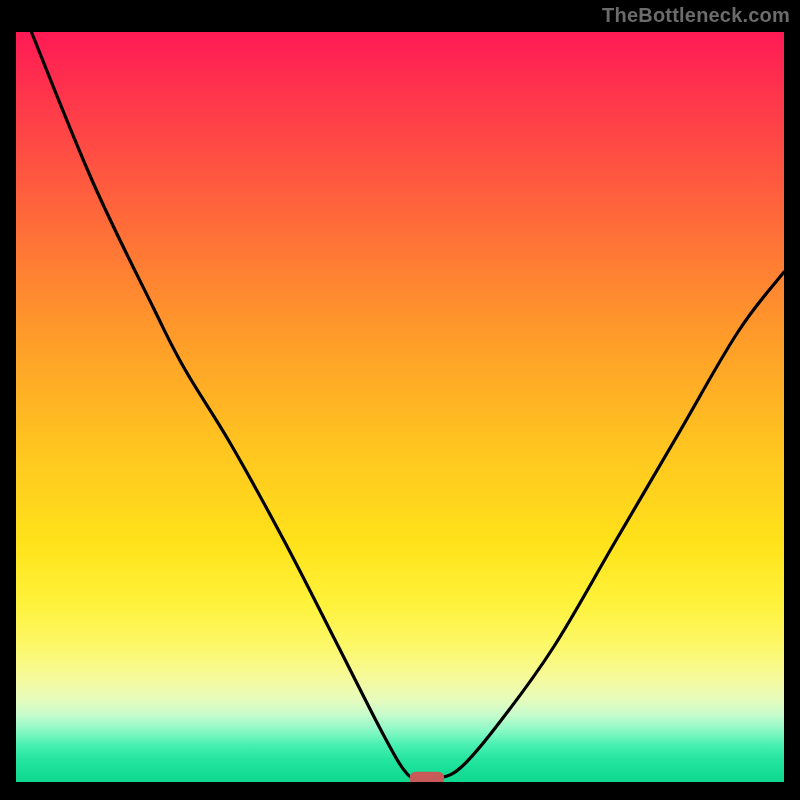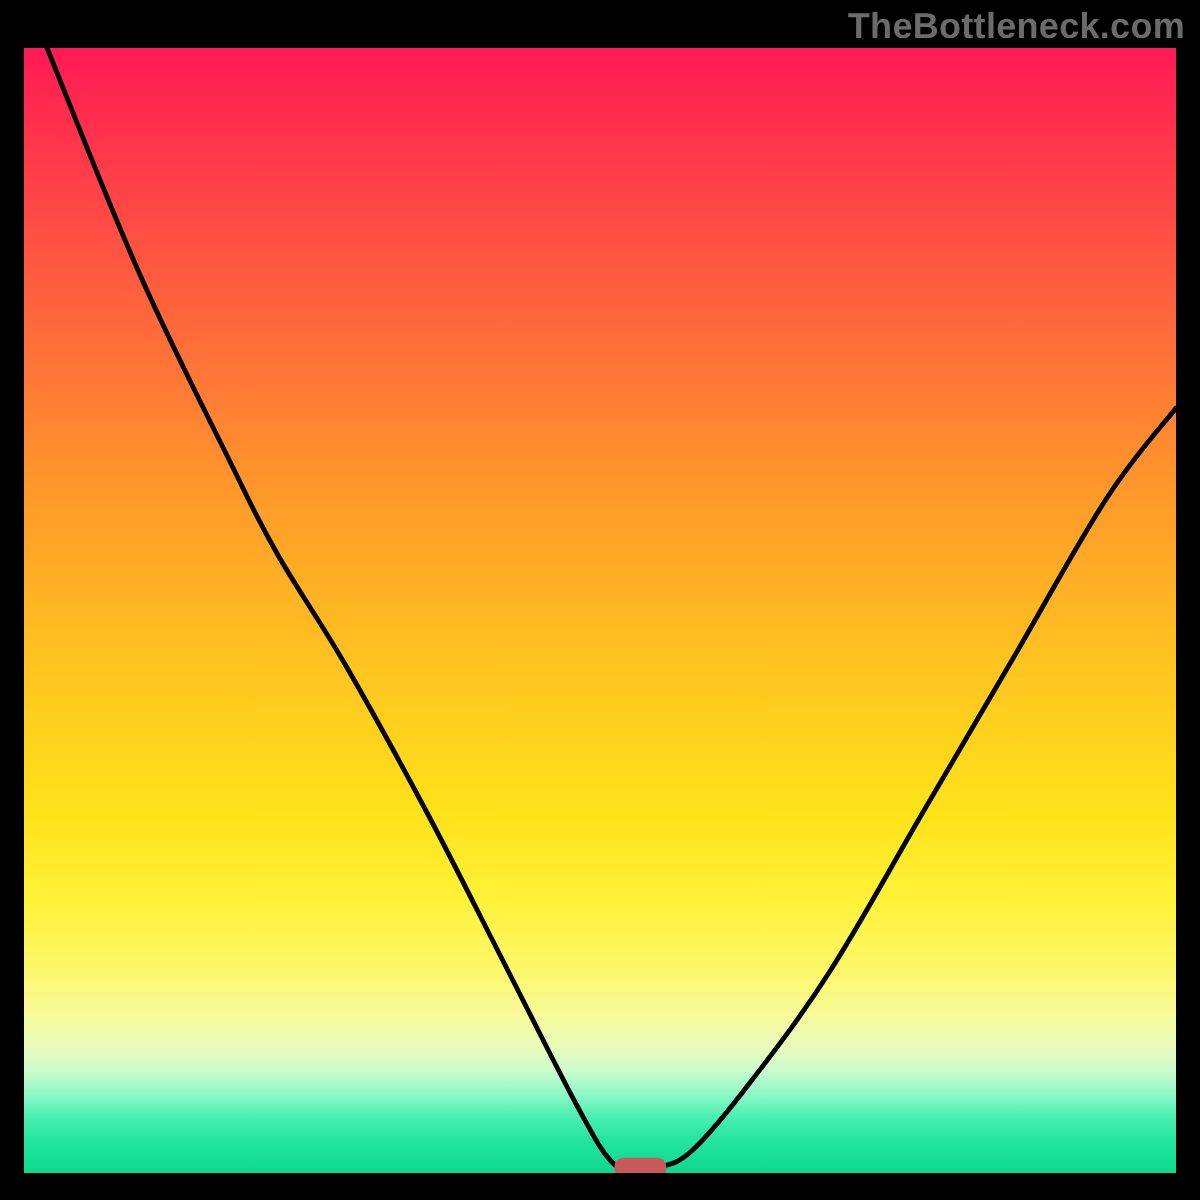--- a/index.html
+++ b/index.html
@@ -15,21 +15,21 @@
     width: 800px;
     height: 800px;
     background: #000;
   }
   .watermark {
     position: absolute;
     top: 4px;
     right: 10px;
     color: #6b6b6b;
     font-family: Arial, Helvetica, sans-serif;
-    font-size: 24px;
+    font-size: 20px;
     font-weight: 600;
     letter-spacing: 0.2px;
     z-index: 10;
   }
   .plot {
     position: absolute;
     left: 16px;
     top: 32px;
     width: 768px;
     height: 750px;

